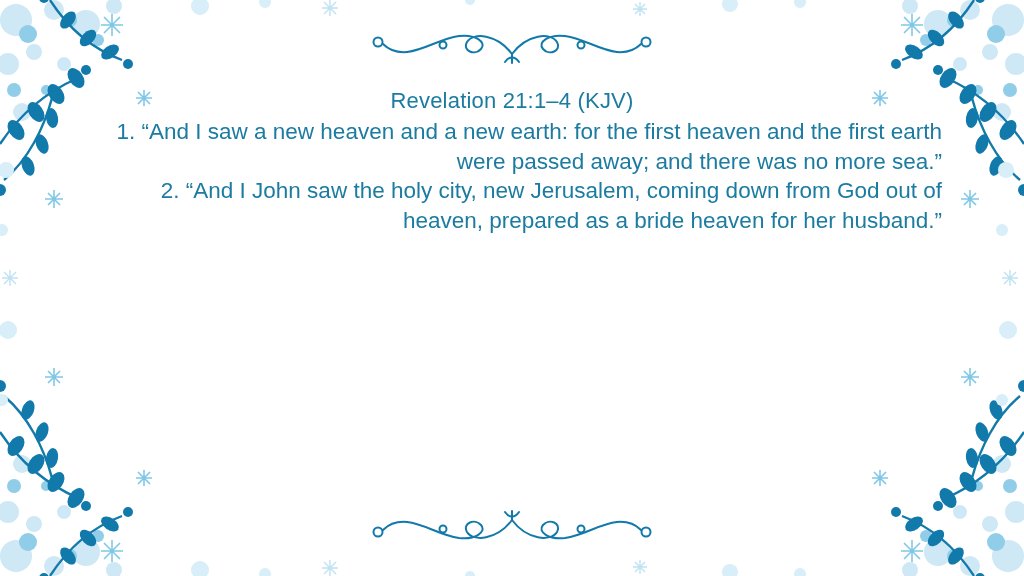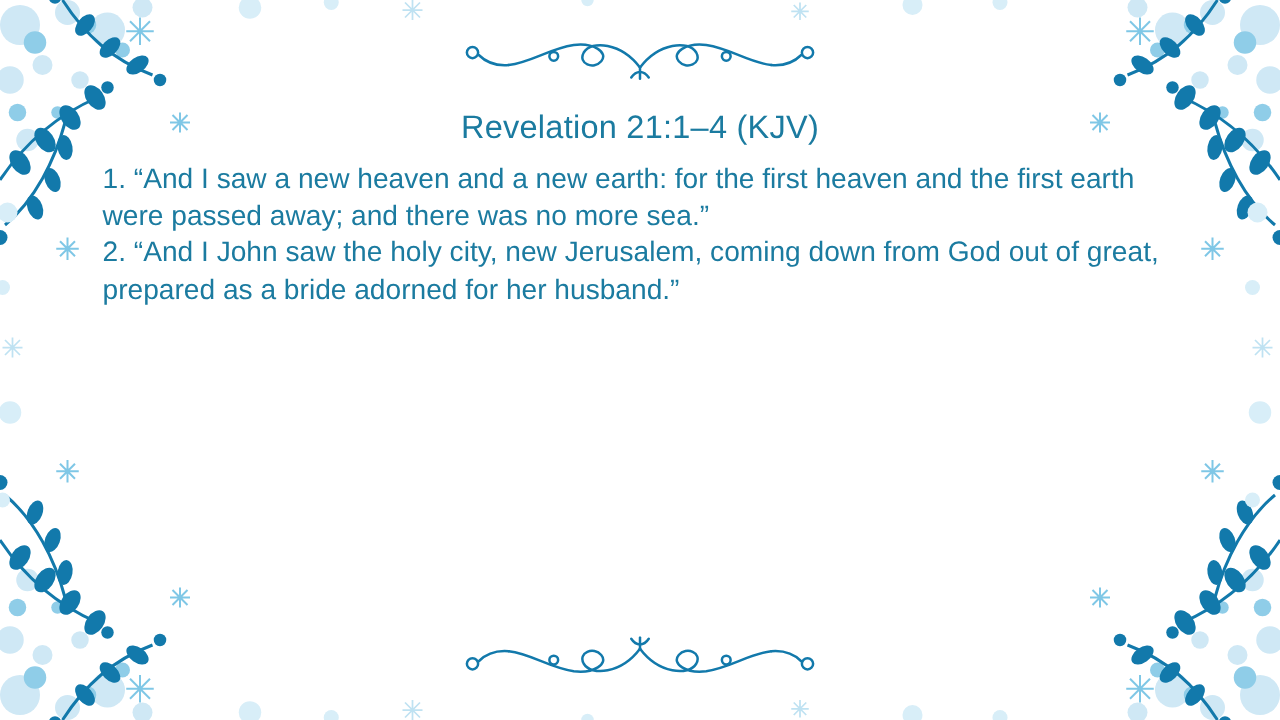--- a/index.html
+++ b/index.html
@@ -50,38 +50,38 @@
   
   .content {
     position: absolute;
     left: 72px;
     right: 72px;
     top: 86px;
     text-align: center;
     color: #1b7ba0;
   }
   .verse-title {
-    font-size: 26px;
+    font-size: 22px;
     line-height: 30px;
     letter-spacing: 0.2px;
     color: #1b7ba0;
-    margin: 0 0 12px 0;
+    margin: 0 0 1px 0;
   }
   .verse-list {
     list-style: none;
     margin: 0;
     padding: 0;
   }
   .verse-item {
     font-size: 22.5px;
     line-height: 29.5px;
     color: #1b7ba0;
     margin: 0;
     padding: 0 10px;
-    text-align: left;
+    text-align: right;
   }
   .verse-num {
     white-space: nowrap;
   }
 </style>
 </head>
 <body>
 
 <div class="slide">
 
@@ -358,21 +358,21 @@
   <div class="content">
     <div class="verse-title">Revelation 21:1–4 (KJV)</div>
 
     <div class="verse-list">
       <p class="verse-item">
         <span class="verse-num">1.</span>
         <span>“And I saw a new heaven and a new earth: for the first heaven and the first earth were passed away; and there was no more sea.”</span>
       </p>
       <p class="verse-item">
         <span class="verse-num">2.</span>
-        <span>“And I John saw the holy city, new Jerusalem, coming down from God out of great, prepared as a bride adorned for her husband.”</span>
+        <span>“And I John saw the holy city, new Jerusalem, coming down from God out of heaven, prepared as a bride heaven for her husband.”</span>
       </p>
     </div>
   </div>
 
   <div class="flourish flourish-bottom">
     <svg width="330" height="36" viewBox="0 0 330 36" xmlns="http://www.w3.org/2000/svg">
       <g stroke="#1279ab" stroke-width="2" fill="none" stroke-linecap="round">
         <path d="M165 10 C 150 30, 126 32, 120 22 C 115 13, 128 8, 134 15 C 140 22, 128 30, 112 28 C 92 25, 78 14, 60 12"></path>
         <path d="M165 10 C 180 30, 204 32, 210 22 C 215 13, 202 8, 196 15 C 190 22, 202 30, 218 28 C 238 25, 252 14, 270 12"></path>
         <path d="M60 12 C 48 11, 40 16, 36 20"></path>

